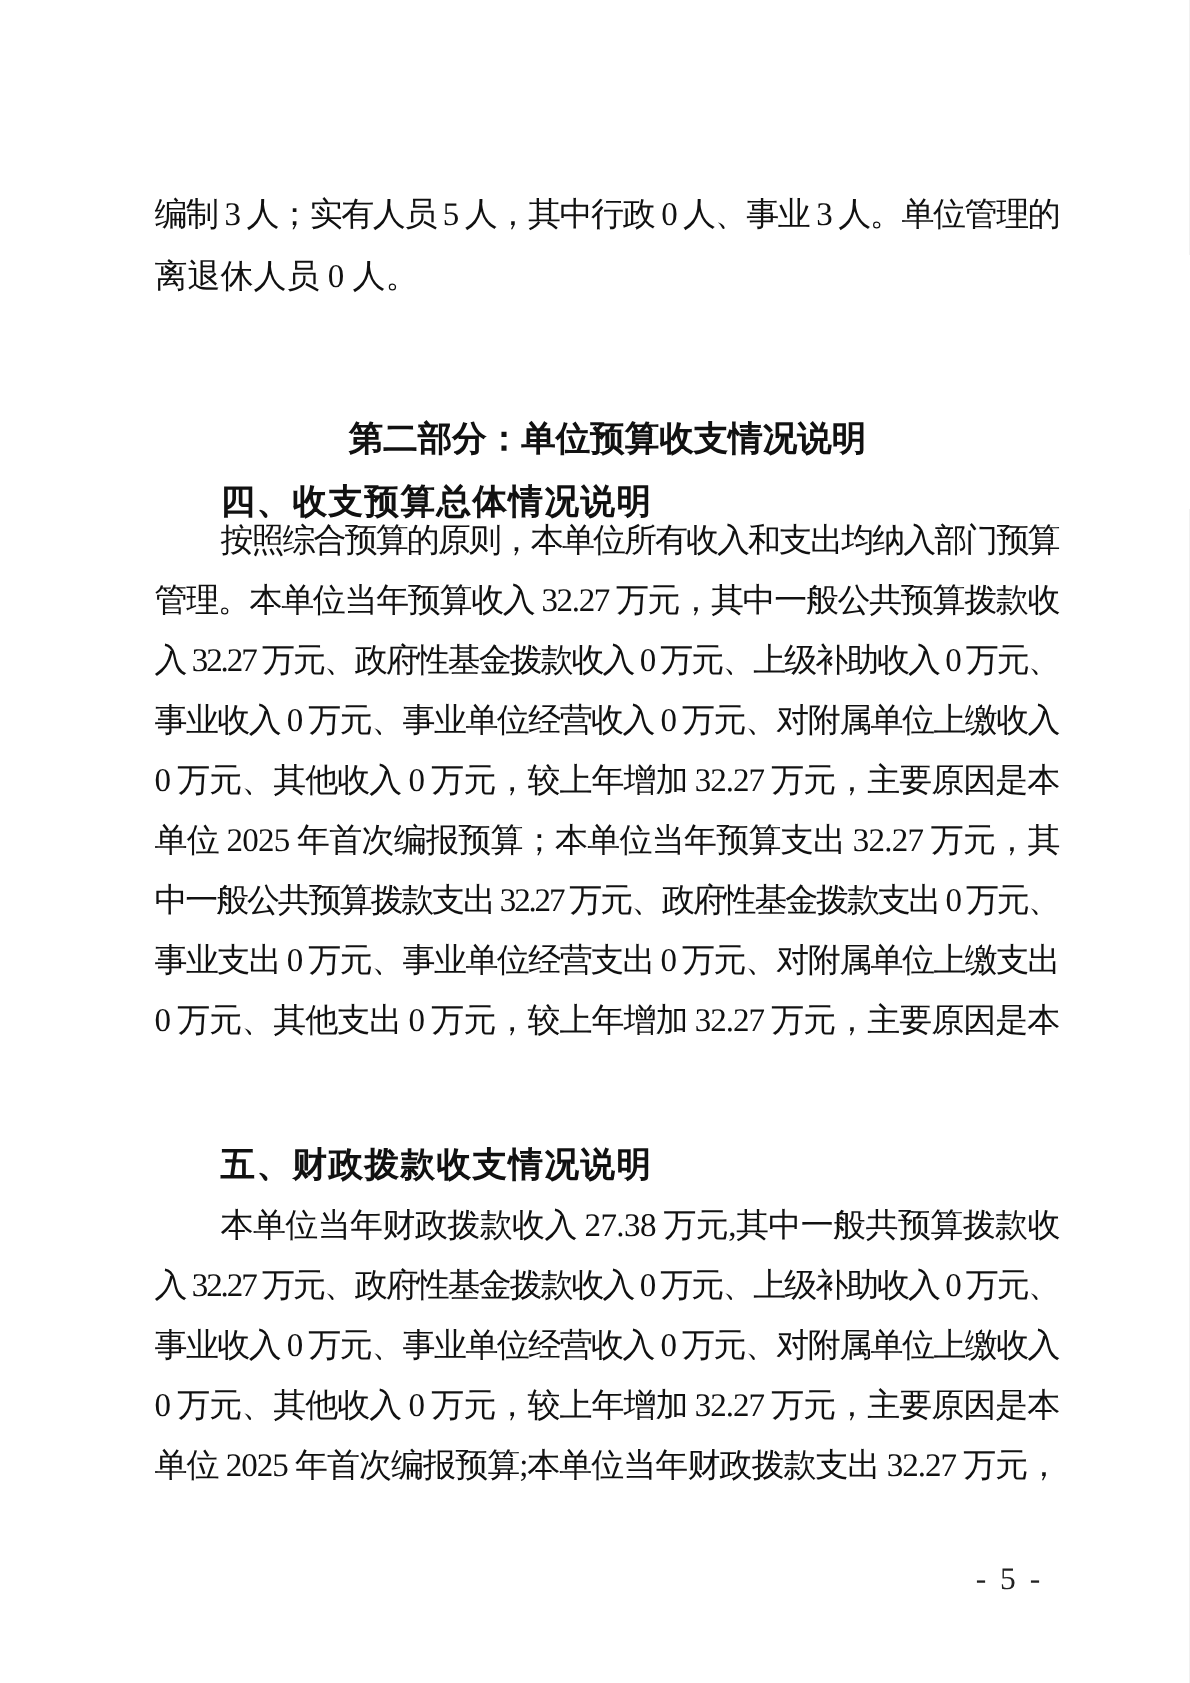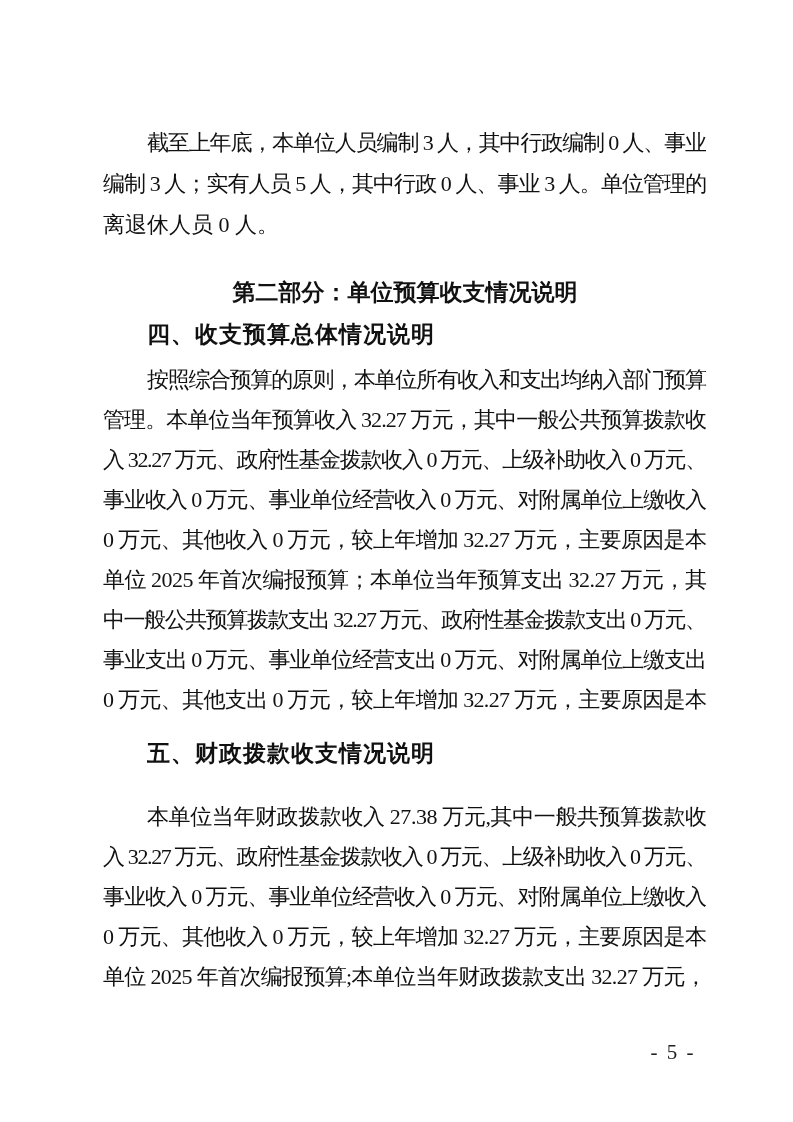--- a/index.html
+++ b/index.html
@@ -55,46 +55,45 @@
     color:#222;
     font-family:"Liberation Serif","DejaVu Serif",serif;
   }
 </style>
 </head>
 <body>
 
 <div class="page">
 
   <div class="block p1" style="top:122px;">
-    <div class="line indent jline"><span style="letter-spacing: -1.13px;">截至上年底，本单位人员编制 3 人，其中行政编制 0 人、事业</span></div>
     <div class="line jline"><span style="letter-spacing: -0.94px;">编制 3 人；实有人员 5 人，其中行政 0 人、事业 3 人。单位管理的</span></div>
     <div class="line jline noj"><span>离退休人员 0 人。</span></div>
   </div>
 
   <div class="block sec-heading indent" style="top:313px;">
     <span>四、收支预算总体情况说明</span>
   </div>
 
   <div class="block part-heading">
     <span>第二部分：单位预算收支情况说明</span>
   </div>
 
-  <div class="block" style="top:360px;">
+  <div class="block" style="top:340px;">
     <div class="line indent jline"><span style="letter-spacing: -1.31px;">按照综合预算的原则，本单位所有收入和支出均纳入部门预算</span></div>
     <div class="line jline"><span style="letter-spacing: -0.89px;">管理。本单位当年预算收入 32.27 万元，其中一般公共预算拨款收</span></div>
     <div class="line jline"><span style="letter-spacing: -1.36px;">入 32.27 万元、政府性基金拨款收入 0 万元、上级补助收入 0 万元、</span></div>
     <div class="line jline"><span style="letter-spacing: -1.06px;">事业收入 0 万元、事业单位经营收入 0 万元、对附属单位上缴收入</span></div>
     <div class="line jline"><span style="letter-spacing: -0.66px;">0 万元、其他收入 0 万元，较上年增加 32.27 万元，主要原因是本</span></div>
     <div class="line jline"><span style="letter-spacing: -0.5px;">单位 2025 年首次编报预算；本单位当年预算支出 32.27 万元，其</span></div>
     <div class="line jline"><span style="letter-spacing: -1.44px;">中一般公共预算拨款支出 32.27 万元、政府性基金拨款支出 0 万元、</span></div>
     <div class="line jline"><span style="letter-spacing: -1.06px;">事业支出 0 万元、事业单位经营支出 0 万元、对附属单位上缴支出</span></div>
     <div class="line jline"><span style="letter-spacing: -0.66px; text-align: right;">0 万元、其他支出 0 万元，较上年增加 32.27 万元，主要原因是本</span></div>
   </div>
 
-  <div class="block sec-heading indent" style="top:732px;">
+  <div class="block sec-heading indent" style="top:755px;">
     <span>五、财政拨款收支情况说明</span>
   </div>
 
   <div class="block" style="top:797px;">
     <div class="line indent jline"><span style="letter-spacing: -0.4px;">本单位当年财政拨款收入 27.38 万元,其中一般共预算拨款收</span></div>
     <div class="line jline"><span style="letter-spacing: -1.36px;">入 32.27 万元、政府性基金拨款收入 0 万元、上级补助收入 0 万元、</span></div>
     <div class="line jline"><span style="letter-spacing: -1.06px;">事业收入 0 万元、事业单位经营收入 0 万元、对附属单位上缴收入</span></div>
     <div class="line jline"><span style="letter-spacing: -0.66px;">0 万元、其他收入 0 万元，较上年增加 32.27 万元，主要原因是本</span></div>
     <div class="line jline"><span style="letter-spacing: -0.66px; text-align: right;">单位 2025 年首次编报预算;本单位当年财政拨款支出 32.27 万元，</span></div>
   </div>

